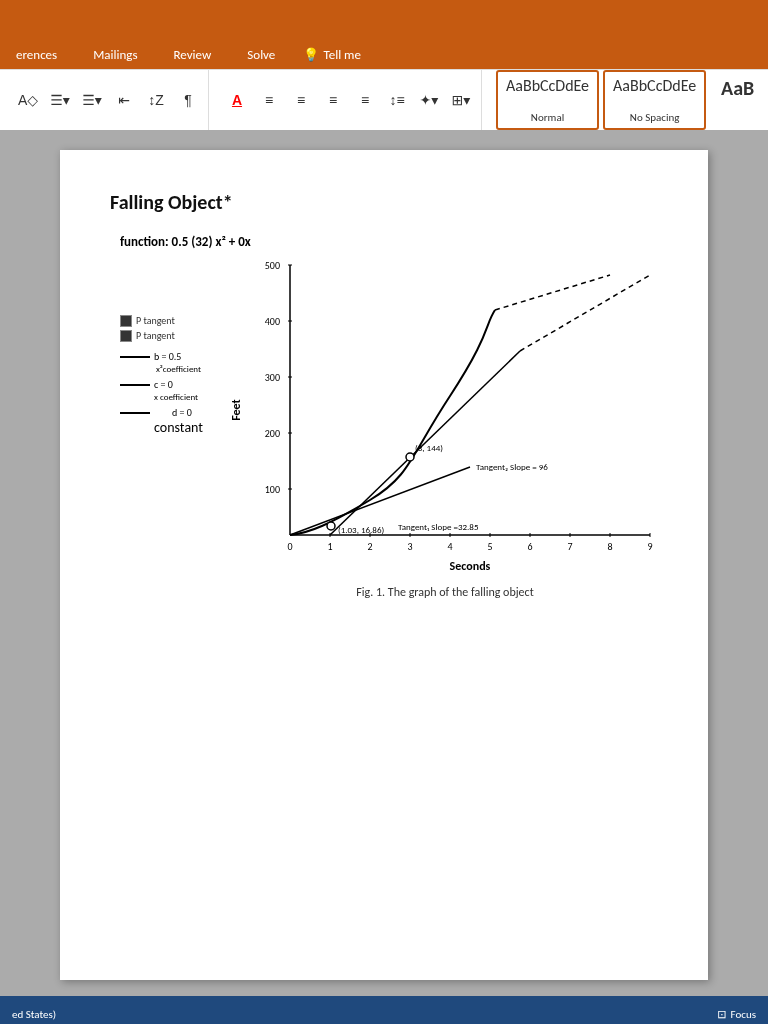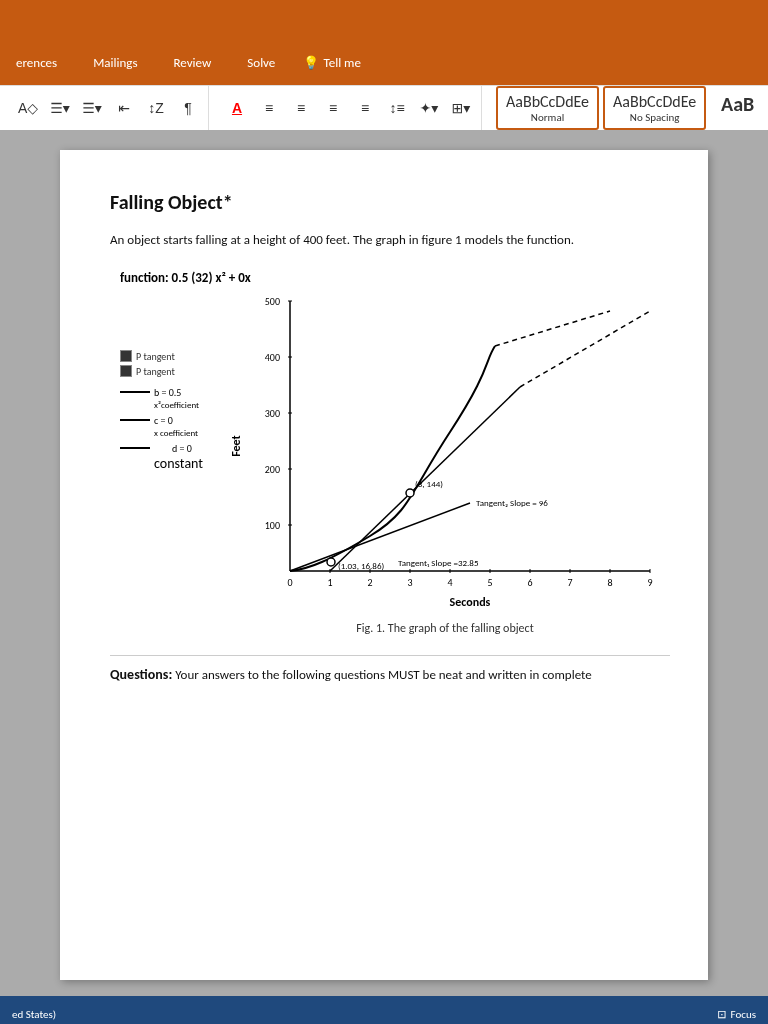--- a/index.html
+++ b/index.html
@@ -88,20 +88,21 @@
     }
     .style-card.normal {
       border-color: #c55a11;
     }
     .style-card.no-spacing {
       border-color: #c55a11;
     }
     .style-card-name {
       font-size: 11px;
       color: #333;
+      margin-top: 16px;
     }
     .style-card-preview {
       font-size: 16px;
       font-family: 'Calibri', serif;
       color: #333;
     }
     .style-card-heading {
       min-width: 55px;
     }
 
@@ -249,39 +250,38 @@
     </div>
   </div>
 </div>
 
 <div class="doc-area">
   <div class="doc-page">
 
     <div class="doc-title">Falling Object*</div>
 
 
-    <p class="doc-text">An object starts falling at a height of 400 feet. The graph in figure 1 models the function.</p>
 
     <div class="graph-container" style="position:relative;width:560px;">
 
       
       <div style="font-size:13px;font-weight:bold;margin-bottom:6px;margin-left:10px;">function: 0.5 (32) x² + 0x</div>
 
       
       <div style="position:absolute;left:10px;top:80px;font-size:10px;">
         <div class="cb-row">
           <div class="cb-box checked"></div>
           <span>P tangent</span>
         </div>
         <div class="cb-row" style="margin-top:2px;">
           <div class="cb-box checked"></div>
           <span>P tangent</span>
         </div>
 
-        <div style="margin-top:8px;">
+        <div style="margin-top:8px;text-align:center;">
           <div style="display:flex;align-items:center;gap:4px;">
             <div style="width:30px;height:2px;background:black;"></div>
             <span>b = 0.5</span>
           </div>
           <div style="margin-left:34px;font-size:9px;">x²coefficient</div>
         </div>
         <div style="margin-top:4px;">
           <div style="display:flex;align-items:center;gap:4px;">
             <div style="width:30px;height:2px;background:black;"></div>
             <span>c = 0</span>
@@ -359,24 +359,20 @@
         <line x1="260" y1="278" x2="260" y2="282" stroke="black"></line>
         <line x1="300" y1="278" x2="300" y2="282" stroke="black"></line>
         <line x1="340" y1="278" x2="340" y2="282" stroke="black"></line>
         <line x1="380" y1="278" x2="380" y2="282" stroke="black"></line>
         <line x1="420" y1="278" x2="420" y2="282" stroke="black"></line>
       </svg>
 
       <div class="fig-caption" style="margin-left:120px;width:430px;">Fig. 1. The graph of the falling object</div>
     </div>
 
-    <div class="questions-text">
-      <span class="questions-label">Questions:</span>
-      <span>Your answers to the following questions MUST be neat and written in complete</span>
-    </div>
 
   </div>
 </div>
 
 <div class="status-bar">
   <span>ed States)</span>
   <div class="focus-btn">
     <span>⊡</span>
     <span>Focus</span>
   </div>

